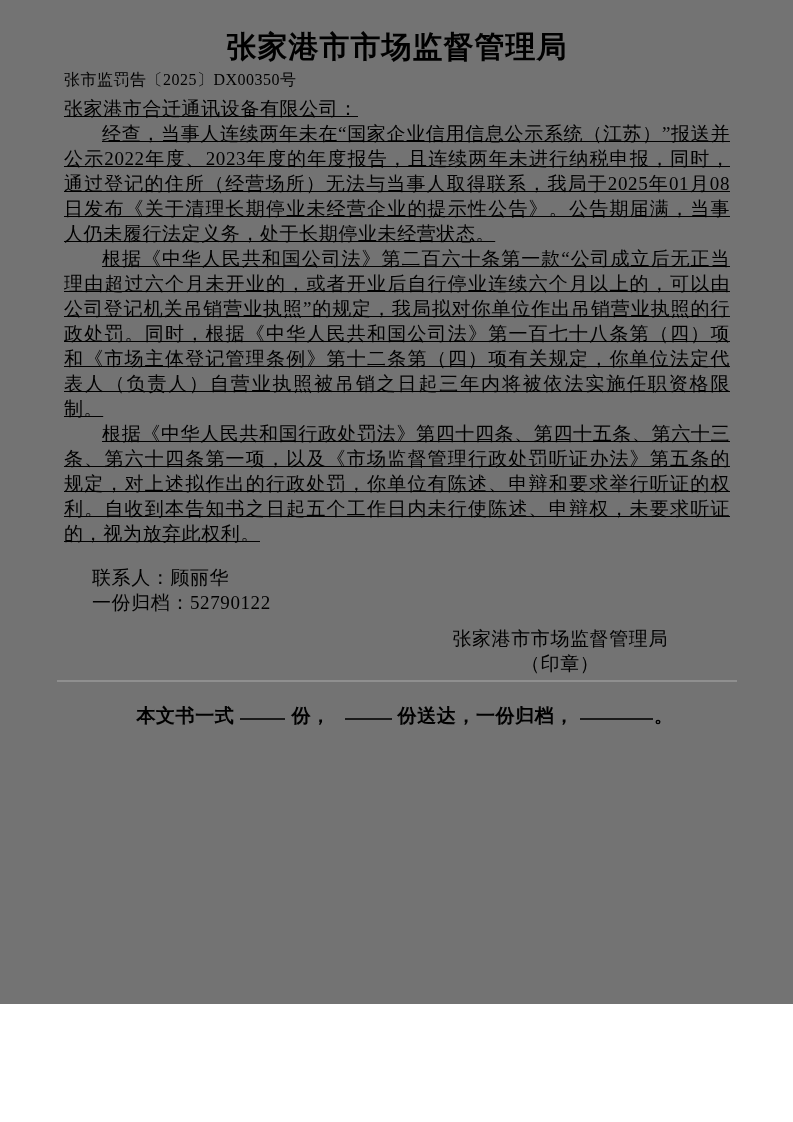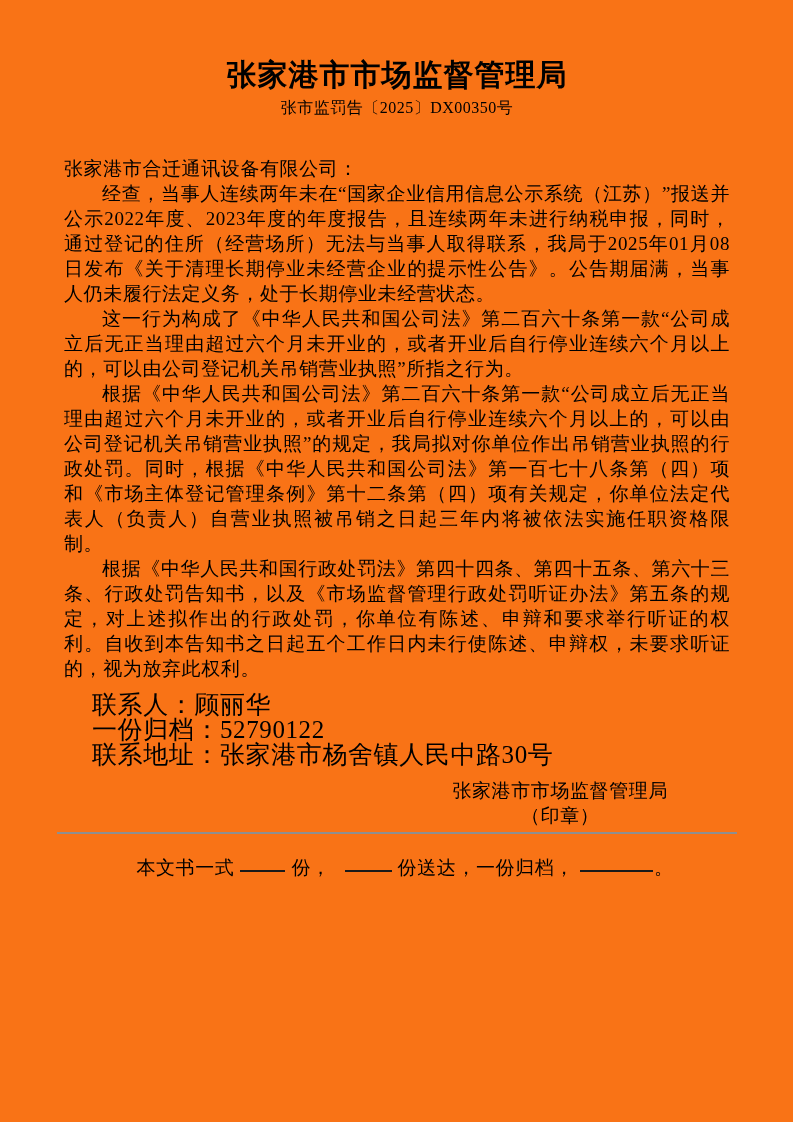--- a/index.html
+++ b/index.html
@@ -7,52 +7,53 @@
   body {
     width: 793px;
     height: 1122px;
     margin: 0 auto;
     font-family: "Liberation Serif", "DejaVu Serif", serif;
     color: #000000;
     overflow: hidden;
   }
   .page {
     width: 793px;
-    height: 1122px;
-    padding: 57px 63px 0 64px;
-    background: #f97316;
+    height: 1004px;
+    padding: 29px 63px 0 64px;
+    background: #737373;
   }
   .title {
     text-align: center;
     font-family: "Liberation Sans", "DejaVu Sans", sans-serif;
     font-weight: 700;
     font-size: 30px;
     line-height: 36px;
     letter-spacing: 1px;
   }
   .doc-number {
-    text-align: center;
+    text-align: left;
     font-size: 16px;
     line-height: 20px;
     margin-top: 5px;
     letter-spacing: 0.5px;
   }
   .body-text {
-    margin-top: 38px;
+    margin-top: 6px;
     font-size: 19px;
     line-height: 25px;
     letter-spacing: 0.6px;
     text-align: justify;
+    text-decoration: underline;
   }
   .recipient { text-indent: 0; }
   .para { text-indent: 2em; }
   .contact {
-    margin-top: 11px;
+    margin-top: 19px;
     padding-left: 28px;
-    font-size: 25px;
+    font-size: 19px;
     line-height: 25px;
     letter-spacing: 0.6px;
   }
   .signature {
     margin-top: 11px;
     margin-left: auto;
     margin-right: 62px;
     width: fit-content;
     text-align: center;
     font-size: 19px;
@@ -65,20 +66,21 @@
     margin: 4px -7px 0 -7px;
     height: 0;
   }
   .footer {
     margin-top: 21px;
     text-align: center;
     padding-left: 16px;
     font-size: 19px;
     letter-spacing: 0.6px;
     line-height: 25px;
+    font-weight: bold;
   }
   .blank {
     display: inline-block;
     height: 14px;
     border-bottom: 2px solid #1a1a1a;
     vertical-align: baseline;
     margin: 0 6px 2px 6px;
   }
   .blank-copies { width: 45px; }
   .blank-delivery { width: 47px; margin-left: 14px; }
@@ -88,29 +90,27 @@
 <body>
 
 <div class="page">
 
   <h1 class="title">张家港市市场监督管理局</h1>
   <div class="doc-number">张市监罚告〔2025〕DX00350号</div>
 
   <div class="body-text">
     <div class="recipient">张家港市合迁通讯设备有限公司：</div>
     <p class="para">经查，当事人连续两年未在“国家企业信用信息公示系统（江苏）”报送并公示2022年度、2023年度的年度报告，且连续两年未进行纳税申报，同时，通过登记的住所（经营场所）无法与当事人取得联系，我局于2025年01月08日发布《关于清理长期停业未经营企业的提示性公告》。公告期届满，当事人仍未履行法定义务，处于长期停业未经营状态。</p>
-    <p class="para">这一行为构成了《中华人民共和国公司法》第二百六十条第一款“公司成立后无正当理由超过六个月未开业的，或者开业后自行停业连续六个月以上的，可以由公司登记机关吊销营业执照”所指之行为。</p>
     <p class="para">根据《中华人民共和国公司法》第二百六十条第一款“公司成立后无正当理由超过六个月未开业的，或者开业后自行停业连续六个月以上的，可以由公司登记机关吊销营业执照”的规定，我局拟对你单位作出吊销营业执照的行政处罚。同时，根据《中华人民共和国公司法》第一百七十八条第（四）项和《市场主体登记管理条例》第十二条第（四）项有关规定，你单位法定代表人（负责人）自营业执照被吊销之日起三年内将被依法实施任职资格限制。</p>
-    <p class="para">根据《中华人民共和国行政处罚法》第四十四条、第四十五条、第六十三条、行政处罚告知书，以及《市场监督管理行政处罚听证办法》第五条的规定，对上述拟作出的行政处罚，你单位有陈述、申辩和要求举行听证的权利。自收到本告知书之日起五个工作日内未行使陈述、申辩权，未要求听证的，视为放弃此权利。</p>
+    <p class="para">根据《中华人民共和国行政处罚法》第四十四条、第四十五条、第六十三条、第六十四条第一项，以及《市场监督管理行政处罚听证办法》第五条的规定，对上述拟作出的行政处罚，你单位有陈述、申辩和要求举行听证的权利。自收到本告知书之日起五个工作日内未行使陈述、申辩权，未要求听证的，视为放弃此权利。</p>
   </div>
 
   <div class="contact">
     <div><span>联系人：</span><span>顾丽华</span></div>
     <div><span>一份归档：</span><span>52790122</span></div>
-    <div><span>联系地址：</span><span>张家港市杨舍镇人民中路30号</span></div>
   </div>
 
   <div class="signature">
     <div>张家港市市场监督管理局</div>
     <div>（印章）</div>
   </div>
 
   <hr class="divider">
 
   <div class="footer">

